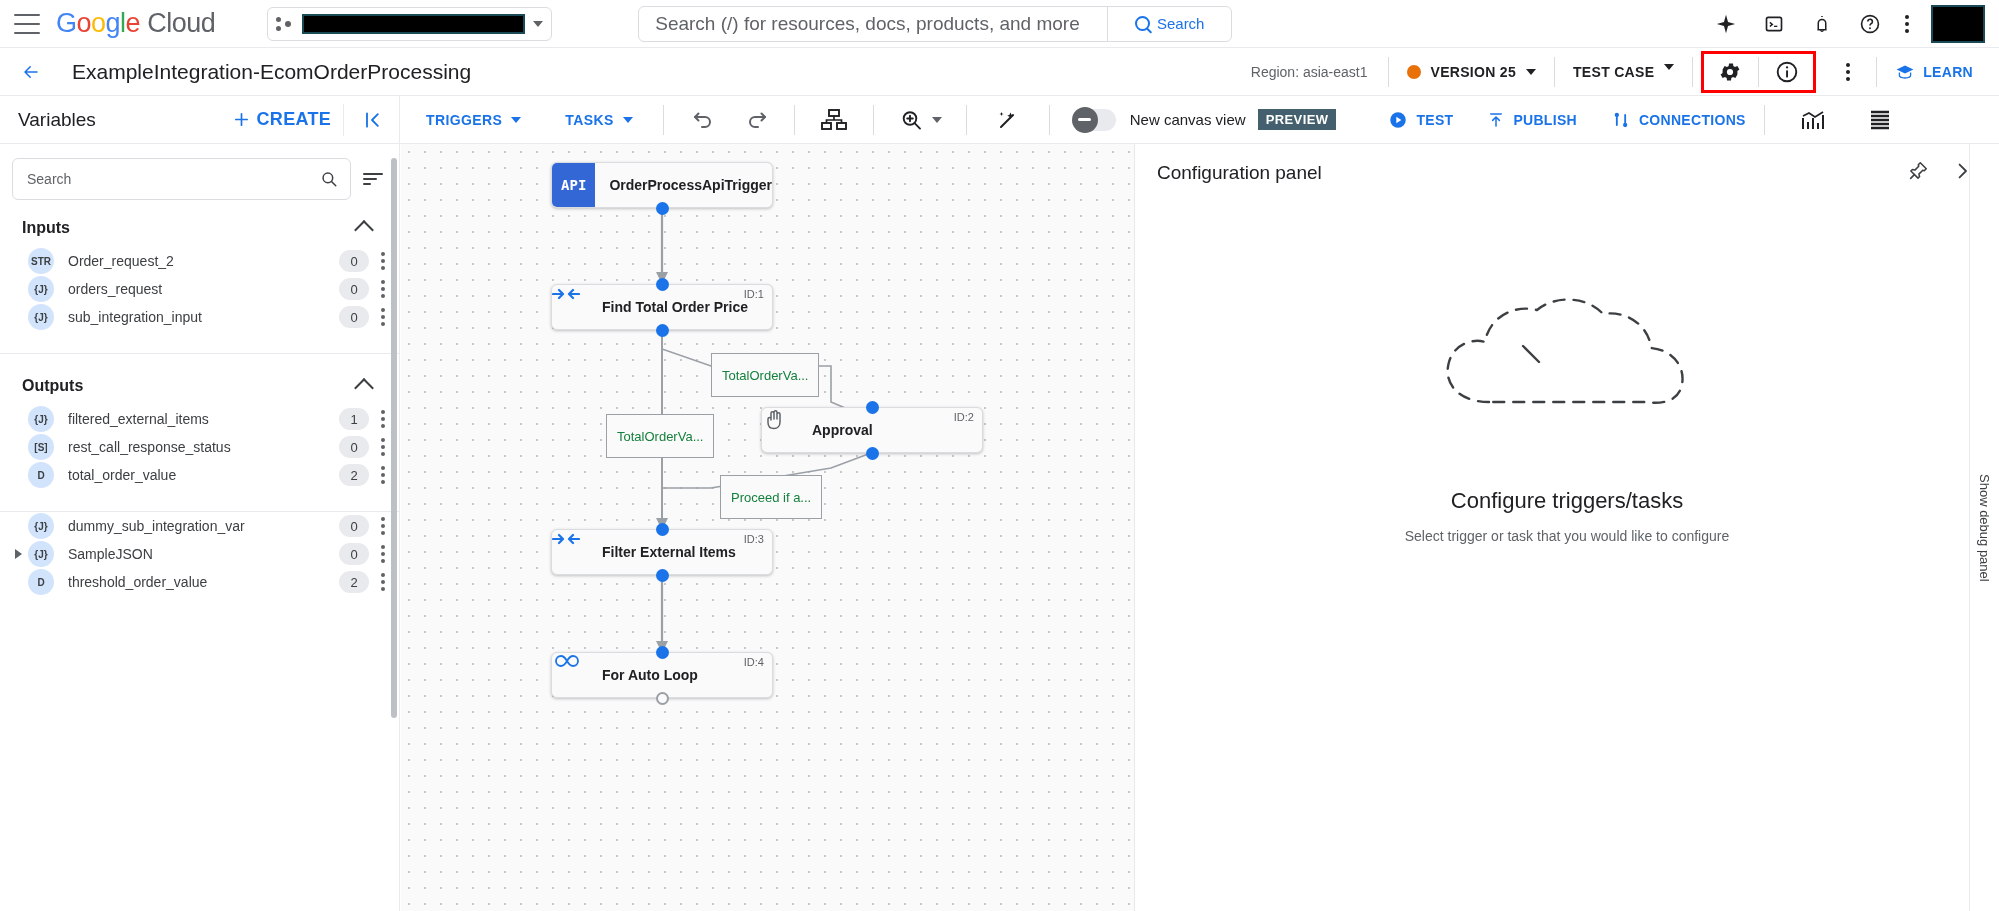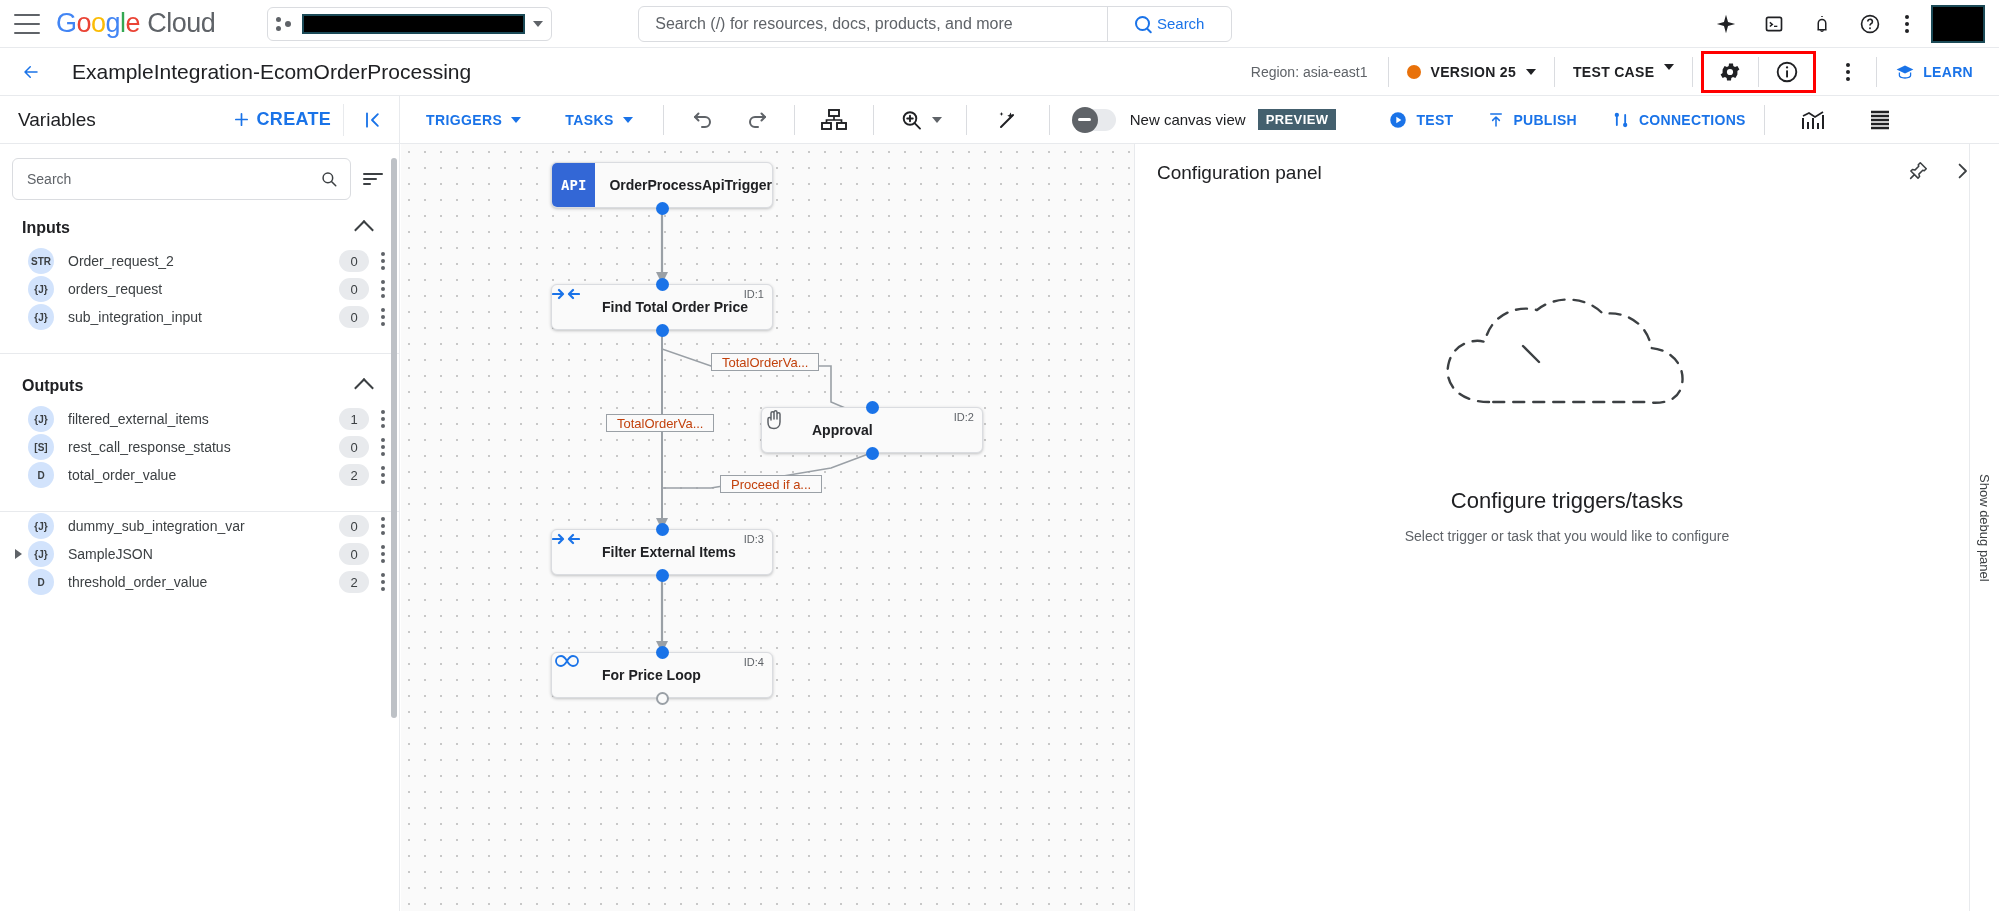--- a/index.html
+++ b/index.html
@@ -39,21 +39,21 @@
   .proj-dots i:nth-child(3){ width:6px;height:6px; left:9px; top:6px;}
   .proj-redact { flex: 1; height: 20px; background: #000; border: 2px solid #1b4a57; }
   .caret-dn { width:0;height:0;border-left:5px solid transparent;border-right:5px solid transparent;border-top:6px solid #5f6368; }
 
   .search-wrap {
     margin-left: 86px; height: 36px; width: 594px;
     border: 1px solid #dadce0; border-radius: 6px;
     display: flex; align-items: center; background: #fff;
   }
   .search-input {
-    flex: 1; border: 0; outline: 0; font-size: 16px; color: #737373;
+    flex: 1; border: 0; outline: 0; font-size: 19px; color: #737373;
     padding: 0 16px; background: transparent; font-family: inherit; height: 100%;
   }
   .search-input::placeholder { color:#5f6368; }
   .search-btn {
     width: 124px; height: 100%; border-left: 1px solid #dadce0;
     display:flex; align-items:center; justify-content:center; gap: 7px;
     color:#1a73e8; font-size: 15px; cursor: pointer;
   }
   .mag { width:15px;height:15px;border:2px solid #1a73e8;border-radius:50%; position:relative; display:inline-block;}
   .mag::after{content:"";position:absolute;width:2px;height:7px;background:#1a73e8;right:-2px;bottom:-5px;transform:rotate(-45deg);border-radius:1px;}
@@ -171,23 +171,23 @@
   .node-api-badge { width:44px; height:100%; background:#3367d6; color:#fff;
     display:flex;align-items:center;justify-content:center;
     font-family:"DejaVu Sans Mono", monospace; font-size:14px; font-weight:bold;
     border-radius: 5px 0 0 5px; }
   .node-icon { width:50px; display:flex;align-items:center;justify-content:center; color:#1a73e8; }
   .node-label { font-size:14px; font-weight:bold; color:#202124; white-space:nowrap; }
   .node-id { position:absolute; top:3px; right:8px; font-size:11px; color:#5f6368; }
   .port { position:absolute; width:13px;height:13px;border-radius:50%;background:#1a73e8; }
   .port-hollow { position:absolute; width:13px;height:13px;border-radius:50%;background:#fafafa;border:2px solid #9aa0a6; }
   .elabel {
-    position:absolute; background:#fafafa; border:1px solid #9aa0a6; height:18px;
+    position:absolute; background:#fafafa; border:1px solid #9aa0a6; height:44px;
     display:flex;align-items:center;justify-content:center; padding: 0 10px;
-    font-size:13px; color:#c2410c; white-space:nowrap;
+    font-size:13px; color:#15803d; white-space:nowrap;
   }
 
   
   .rightpanel {
     position:absolute; top:144px; left:1134px; width:865px; height:767px;
     background:#fff; border-left:1px solid #e8eaed;
   }
   .rp-head { display:flex; align-items:center; height:58px; padding: 0 22px 0 22px; }
   .rp-title { font-size:19px; color:#202124; }
   .rp-actions { margin-left:auto; display:flex; align-items:center; gap:26px; }
@@ -641,21 +641,21 @@
     </div>
     <div class="port" style="left:255px; top:379px;"></div>
     <div class="port" style="left:255px; top:425px;"></div>
 
     <div class="node" style="left:150px; top:508px; width:222px;">
       <div class="node-icon">
         <svg width="30" height="16" viewBox="0 0 30 16">
             <path d="M15 8c-2-3.5-3.8-5-6-5a5 5 0 000 10c2.2 0 4-1.5 6-5zM15 8c2 3.5 3.8 5 6 5a5 5 0 000-10c-2.2 0-4 1.5-6 5z" fill="none" stroke="#1a73e8" stroke-width="1.8"></path>
           </svg>
       </div>
-      <div class="node-label">For Price Loop</div>
+      <div class="node-label">For Auto Loop</div>
       <div class="node-id">ID:4</div>
     </div>
     <div class="port" style="left:255px; top:502px;"></div>
     <div class="port-hollow" style="left:255px; top:548px;"></div>
 
     <div class="elabel" style="left:310px; top:209px;">TotalOrderVa...</div>
     <div class="elabel" style="left:205px; top:270px;">TotalOrderVa...</div>
     <div class="elabel" style="left:319px; top:331px;">Proceed if a...</div>
   </div>
 

